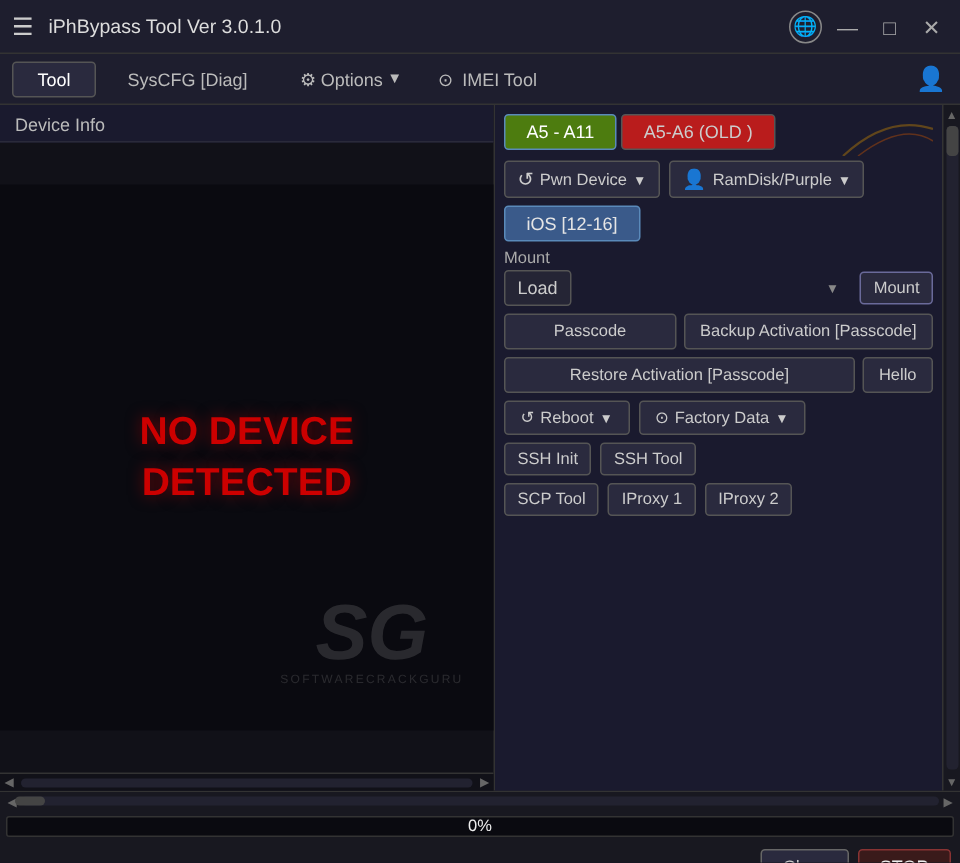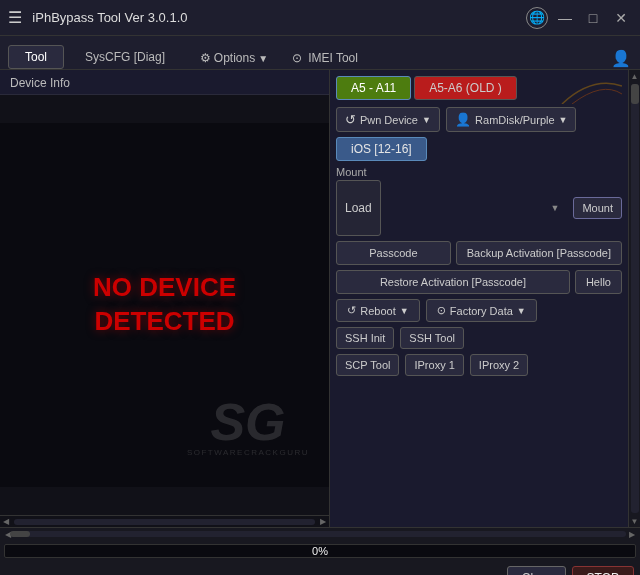--- a/index.html
+++ b/index.html
@@ -55,21 +55,21 @@
       display: flex; align-items: center; justify-content: center;
       color: #aaa;
       font-size: 14px;
       cursor: pointer;
       border-radius: 2px;
     }
 
     
     .toolbar {
       display: flex;
-      align-items: flex-end;
+      align-items: center;
       background: #1e1e2e;
       height: 34px;
       padding: 0 8px;
       border-bottom: 1px solid #333;
       gap: 4px;
     }
     .toolbar-tab {
       padding: 4px 16px;
       border-radius: 3px;
       cursor: pointer;
@@ -262,21 +262,21 @@
       color: #aaa;
       margin-bottom: 2px;
     }
     .mount-row {
       display: flex;
       align-items: center;
       gap: 6px;
     }
     .select-box {
       flex: 1;
-      padding: 20px 8px;
+      padding: 4px 8px;
       background: #252535;
       border: 1px solid #555;
       border-radius: 3px;
       color: #ccc;
       font-size: 12px;
       appearance: none;
       -webkit-appearance: none;
       cursor: pointer;
       position: relative;
     }

